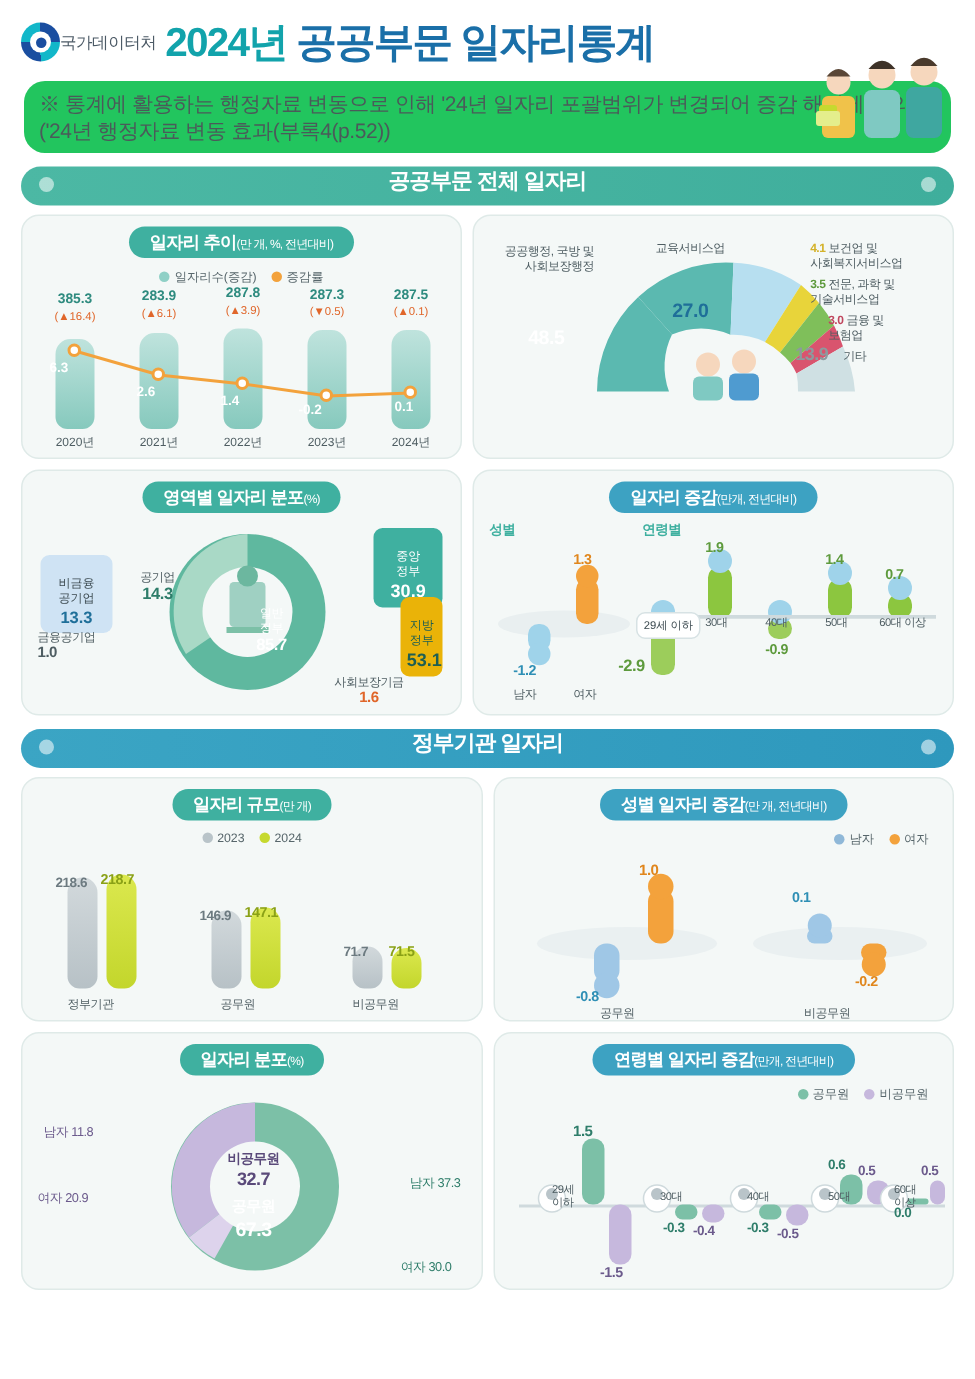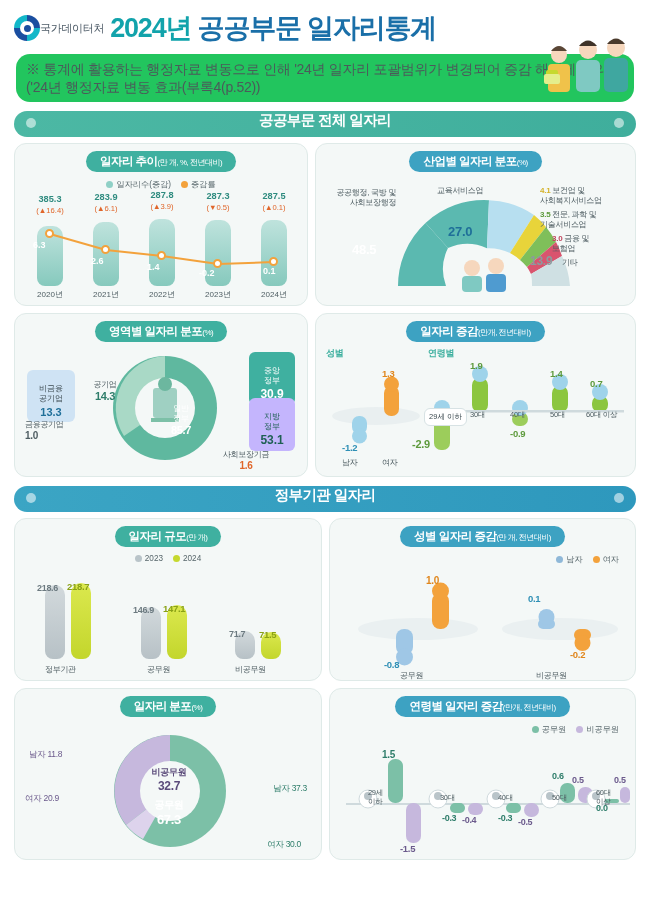--- a/index.html
+++ b/index.html
@@ -179,23 +179,20 @@
 
         <div class="xlab" style="left:-1px">2020년</div>
         <div class="xlab" style="left:55px">2021년</div>
         <div class="xlab" style="left:111px">2022년</div>
         <div class="xlab" style="left:167px">2023년</div>
         <div class="xlab" style="left:223px">2024년</div>
       </div>
     </div>
 
     <div class="card" style="width:323px;height:163px">
-      <div class="cap-wrap"><div class="cap blue">
-        <span>산업별 일자리 분포</span><span class="sub">(%)</span>
-      </div></div>
 
       <div class="chart" style="height:124px">
         <svg style="position:absolute;left:62px;top:6px" width="196" height="118" viewBox="0 0 196 118">
 
           <path d="M12 104 A86 86 0 0 1 39.5 41 L62 66 A48 48 0 0 0 60 104 Z" fill="#5bb9b0"></path>
           <path d="M39.5 41 A86 86 0 0 1 103 18.2 L101 66.2 A48 48 0 0 0 62 66 Z" fill="#5bb9b0"></path>
           <path d="M103 18.2 A86 86 0 0 1 148 33 L124 71 A48 48 0 0 0 101 66.2 Z" fill="#b7dff0"></path>
           <path d="M148 33 A86 86 0 0 1 160 45 L134 78 A48 48 0 0 0 124 71 Z" fill="#e8d43a"></path>
           <path d="M160 45 A86 86 0 0 1 170 60 L141 85 A48 48 0 0 0 134 78 Z" fill="#7fbf5a"></path>
           <path d="M170 60 A86 86 0 0 1 176 74 L145 92 A48 48 0 0 0 141 85 Z" fill="#d9546e"></path>
@@ -256,21 +253,21 @@
         </div>
         <div class="tag" style="left:138px;top:48px;text-align:center;width:40px;color:#fff;white-space:pre-line">
           <span>일반
 정부</span><br><span class="big" style="font-size:11px">85.7</span>
         </div>
 
         <div class="boxlab" style="right:4px;top:6px;width:46px;background:#3fb0a0;color:#fff;white-space:pre-line">
           <span>중앙
 정부</span><br><span class="big" style="font-size:12px">30.9</span>
         </div>
-        <div class="boxlab" style="right:4px;top:52px;width:46px;background:#c4b5fd;color:#1e5f53;white-space:pre-line">
+        <div class="boxlab" style="right:4px;top:52px;width:28px;background:#eab308;color:#1e5f53;white-space:pre-line">
           <span>지방
 정부</span><br><span class="big" style="font-size:12px">53.1</span>
         </div>
         <div class="tag" style="right:30px;top:104px;text-align:center">
           <span>사회보장기금</span><br><span class="big" style="font-size:10px;color:#e0662a">1.6</span>
         </div>
       </div>
     </div>
 
     <div class="card" style="width:323px;height:164px">

